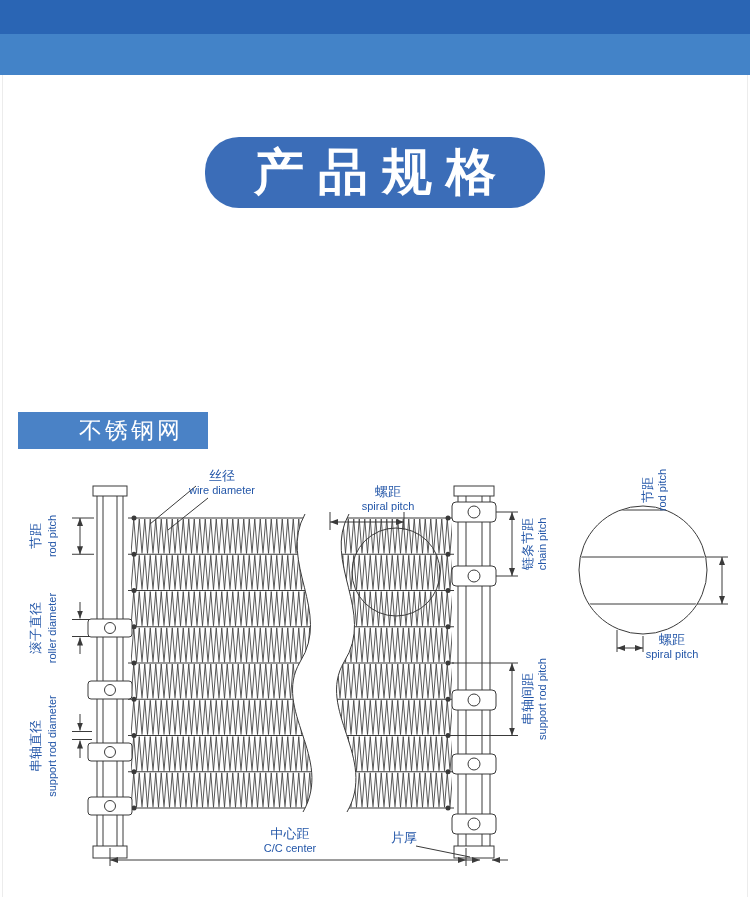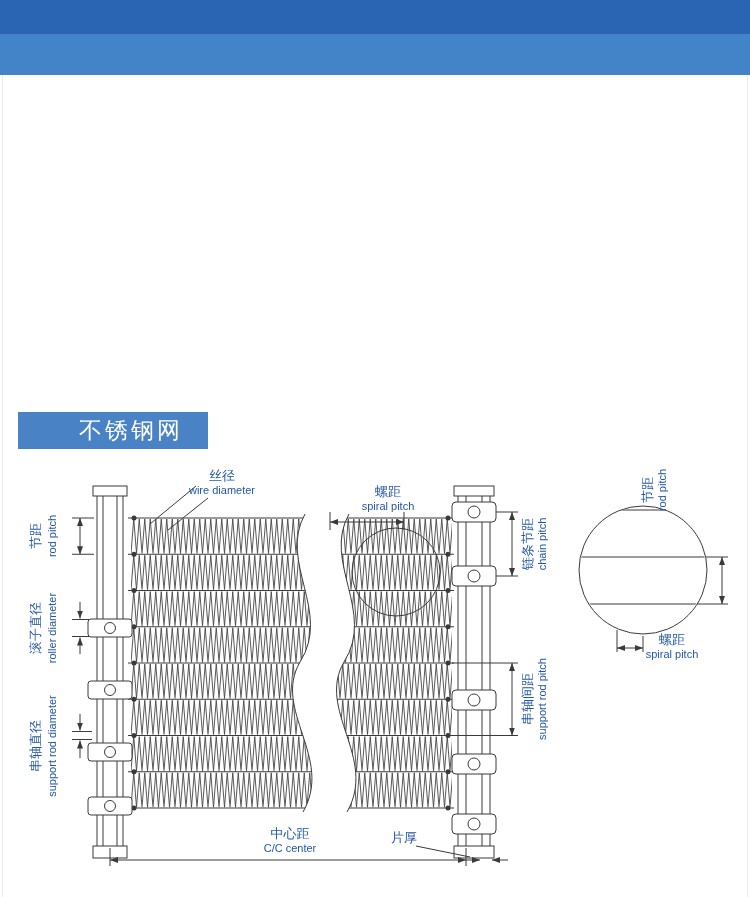--- a/index.html
+++ b/index.html
@@ -30,20 +30,23 @@
   .lbl-en{fill:var(--diagram-label,#2356a8);font-size:11px;}
 </style>
 </head>
 <body>
 
 <div class="page">
   <div class="band1"></div>
   <div class="band2"></div>
   <div class="frame"></div>
 
+  <div class="title-pill">
+    <span>产品规格</span>
+  </div>
 
   <div class="section-label">
     <span>不锈钢网带</span>
   </div>
 
   <svg class="diagram-svg" width="750" height="447" viewBox="0 0 750 447">
     <defs>
       <marker id="mE" markerWidth="8" markerHeight="6" refX="8" refY="3" orient="auto">
         <path d="M0,0 L8,3 L0,6 Z" fill="#3a3a3a"></path>
       </marker>

